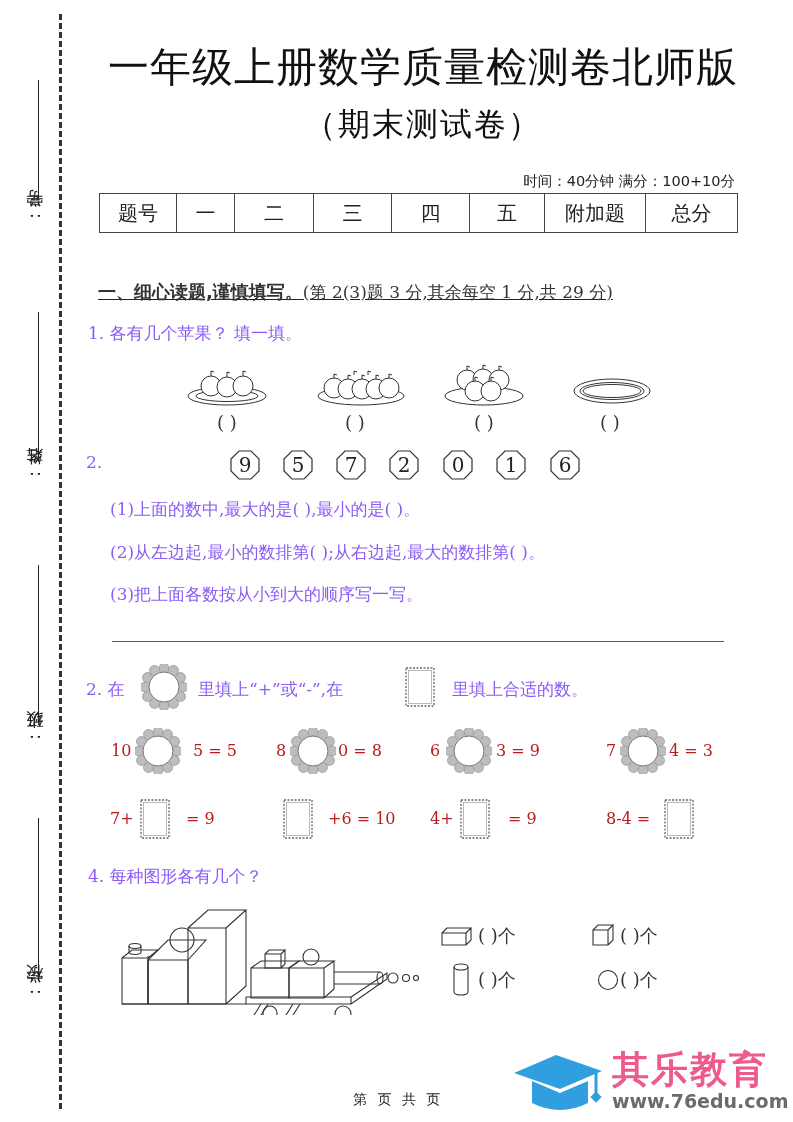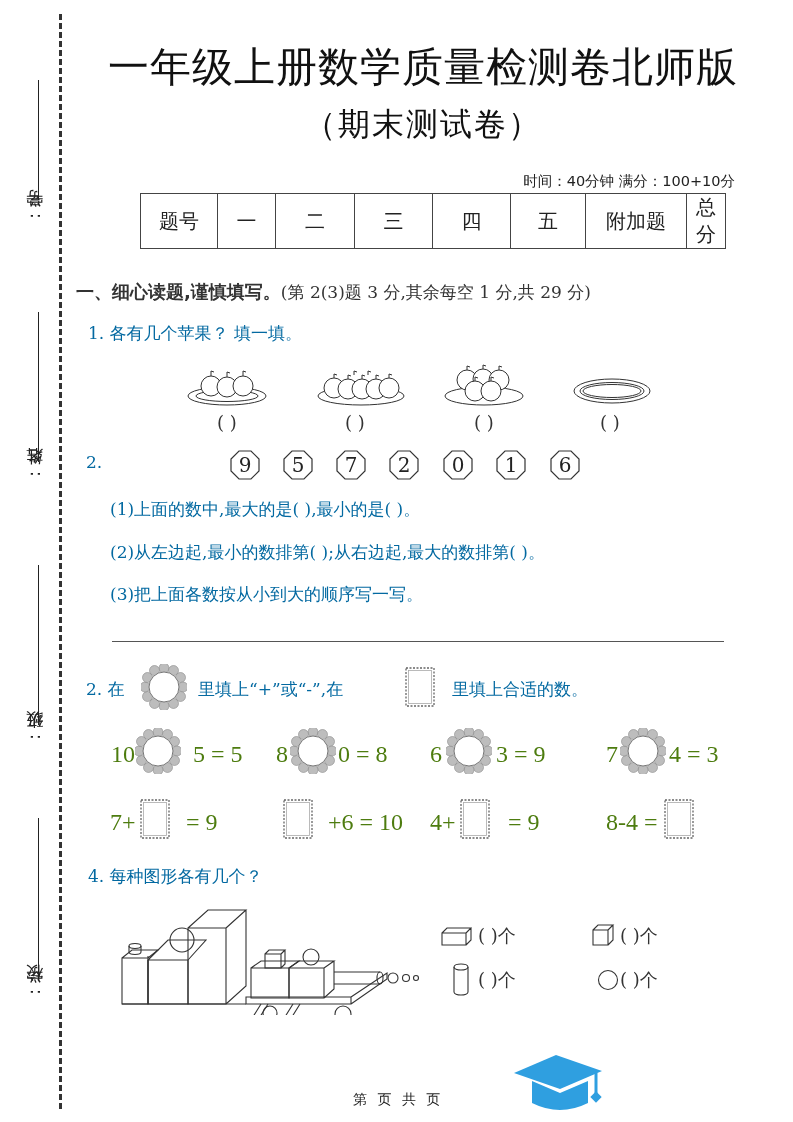--- a/index.html
+++ b/index.html
@@ -9,39 +9,39 @@
   
   .dash-line { left:59px; top:14px; height:1095px; border-left:3px dashed #333; width:0; }
   .margin-field { left:22px; width:30px; }
   .margin-line { position:absolute; left:16px; width:0; border-left:1.5px solid #222; }
   .margin-label { position:absolute; left:0; width:30px; font-size:17px; writing-mode:vertical-rl; transform:rotate(180deg); font-family:"DejaVu Sans", "Liberation Sans", sans-serif; color:#222; letter-spacing:1px; }
 
   .title { left:88px; top:40px; width:670px; text-align:center; font-size:41px; font-family:"DejaVu Sans", "Liberation Sans", sans-serif; color:#111; letter-spacing:1px; }
   .subtitle { left:88px; top:103px; width:670px; text-align:center; font-size:32px; font-family:"DejaVu Sans", "Liberation Sans", sans-serif; color:#111; letter-spacing:2px; }
   .meta { right:58px; top:172px; font-size:14.5px; font-family:"DejaVu Sans", "Liberation Sans", sans-serif; color:#222;margin-left:8px; }
 
-  table.score { position:absolute; left:99px; top:193px; width:586px; border-collapse:collapse; font-family:"DejaVu Sans", "Liberation Sans", sans-serif;margin-left:41px; }
+  table.score { position:absolute; left:99px; top:193px; width:639px; border-collapse:collapse; font-family:"DejaVu Sans", "Liberation Sans", sans-serif; }
   table.score td { border:1.3px solid #444; height:38px; text-align:center; font-size:20px; color:#222; padding:0; }
   table.score tr.r2 td { height:36px; }
 
-  .sec-head { left:76px; top:280px; font-size:18px; color:#222; white-space:nowrap; }
+  .sec-head { left:98px; top:280px; font-size:18px; color:#222; white-space:nowrap;text-decoration:underline; }
   .sec-head .bold { font-family:"DejaVu Sans", "Liberation Sans", sans-serif; font-weight:bold; color:#333; }
   .sec-head .note { font-size:17px; color:#333; }
 
-  .q { font-size:17px; color:#0369a1; white-space:nowrap; }
+  .q { font-size:17px; color:#8b5cf6; white-space:nowrap; }
 
   .plate { position:absolute; }
   .paren-blank { position:absolute; font-size:18px; color:#333; width:60px; text-align:center; letter-spacing:0; }
 
   .octo { position:absolute; width:30px; height:30px; }
   .octo span { position:absolute; left:0; top:0; width:30px; height:30px; line-height:30px; text-align:center; font-size:20px; color:#222; }
 
   .flower { position:absolute; width:46px; height:46px; }
   .fbox { position:absolute; width:34px; height:44px; }
-  .eq { position:absolute; font-size:24px; color:#4d7c0f; white-space:nowrap;font-family:Liberation Serif, serif; }
+  .eq { position:absolute; font-size:16px; color:#b91c1c; white-space:nowrap; }
 
   .shape-row { position:absolute; font-size:18px; color:#333; white-space:nowrap; }
 
   .footer-page { left:353px; top:1091px; font-size:14px; font-family:"DejaVu Sans", "Liberation Sans", sans-serif; color:#222; letter-spacing:3px; }
   .brand { left:510px; top:1045px; width:283px; height:70px; }
   .brand-name { position:absolute; left:102px; top:0; font-size:37px; font-weight:bold; color:#ee5a8c; font-family:"DejaVu Sans", "Liberation Sans", sans-serif; letter-spacing:2px; }
   .brand-url { position:absolute; left:102px; top:45px; font-size:19px; font-weight:bold; color:#6b6b6b; font-family:"DejaVu Sans", "Liberation Sans", sans-serif; }
 </style>
 </head>
 <body>
@@ -373,13 +373,15 @@
 
 <div class="abs footer-page">第 页 共 页</div>
 
 <div class="abs brand">
   <svg style="position:absolute;left:0;top:4px;" width="100" height="64" viewBox="0 0 100 64">
     <polygon points="4,24 46,6 92,22 50,40" fill="#2f9fe0"></polygon>
     <path d="M22 32 v22 q28 14 56 0 v-22 l-28 12 z" fill="#2f9fe0"></path>
     <path d="M86 24 v22" stroke="#2f9fe0" stroke-width="3"></path>
     <rect x="82" y="44" width="8" height="8" fill="#2f9fe0" transform="rotate(45 86 48)"></rect>
   </svg>
+  <div class="brand-name">其乐教育</div>
+  <div class="brand-url">www.76edu.com</div>
 </div>
 
 </body></html>

